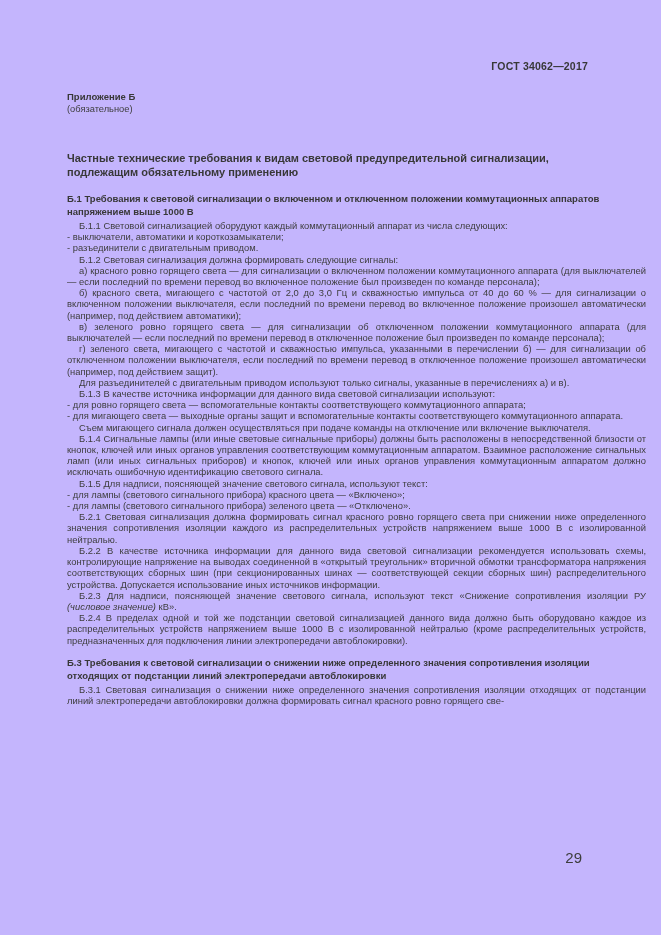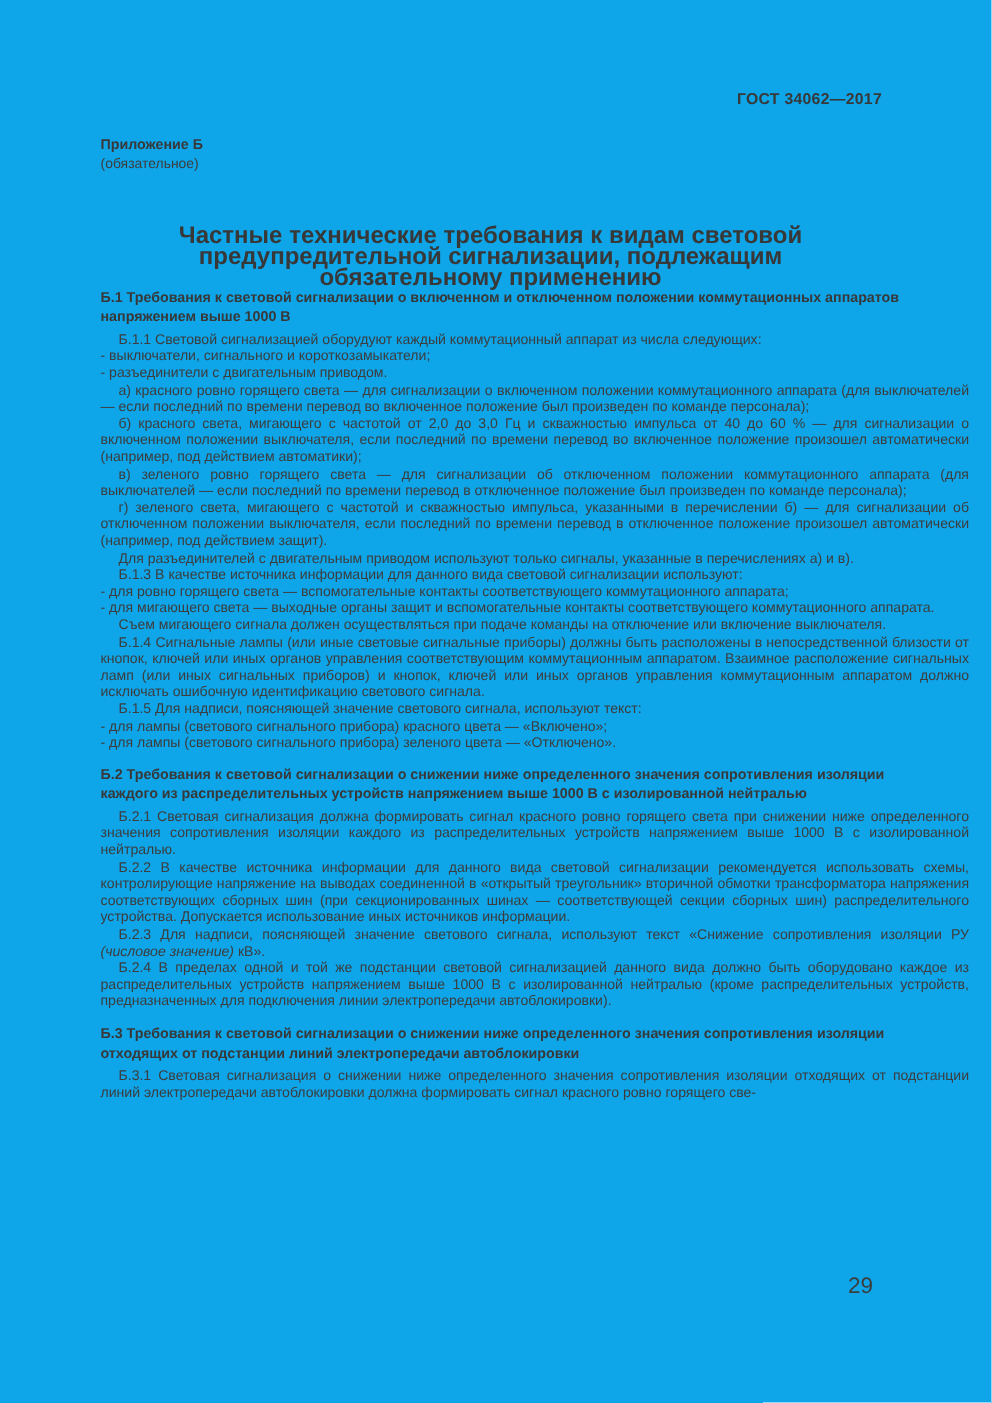--- a/index.html
+++ b/index.html
@@ -4,21 +4,21 @@
 <style>
   html, body {
     margin: 0;
     padding: 0;
     background: #ffffff;
   }
   .page {
     position: relative;
     width: 661px;
     height: 935px;
-    background: #0ea5e9;
+    background: #c4b5fd;
     overflow: hidden;
     font-family: "Liberation Sans", "DejaVu Sans", sans-serif;
     color: #3d3d3d;
   }
   .doc-number {
     position: absolute;
     top: 60px;
     right: 73px;
     font-size: 10.5px;
     font-weight: bold;
@@ -40,22 +40,22 @@
   }
   .annex-note {
     font-size: 9.3px;
     color: #3d3d3d;
   }
   .doc-title {
     position: absolute;
     top: 151px;
     left: 67px;
     width: 520px;
-    text-align: center;
-    font-size: 16px;
+    text-align: left;
+    font-size: 11px;
     font-weight: bold;
     line-height: 14px;
     color: #383838;
   }
   .doc-title-inner {
     display: inline-block;
     max-width: 485px;
   }
   .body-text {
     position: absolute;
@@ -108,38 +108,38 @@
   </div>
 
   <div class="doc-title">
     <span class="doc-title-inner">Частные технические требования к видам световой предупредительной сигнализации, подлежащим обязательному применению</span>
   </div>
 
   <div class="body-text" id="body-text">
       <div class="section">
         <div class="section-heading">Б.1 Требования к световой сигнализации о включенном и отключенном положении коммутационных аппаратов напряжением выше 1000 В</div>
         <p class="para">Б.1.1 Световой сигнализацией оборудуют каждый коммутационный аппарат из числа следующих:</p>
-        <p class="para flush">- выключатели, сигнального и короткозамыкатели;</p>
+        <p class="para flush">- выключатели, автоматики и короткозамыкатели;</p>
         <p class="para flush">- разъединители с двигательным приводом.</p>
+        <p class="para">Б.1.2 Световая сигнализация должна формировать следующие сигналы:</p>
         <p class="para">а) красного ровно горящего света — для сигнализации о включенном положении коммутационного аппарата (для выключателей — если последний по времени перевод во включенное положение был произведен по команде персонала);</p>
         <p class="para">б) красного света, мигающего с частотой от 2,0 до 3,0 Гц и скважностью импульса от 40 до 60 % — для сигнализации о включенном положении выключателя, если последний по времени перевод во включенное положение произошел автоматически (например, под действием автоматики);</p>
         <p class="para">в) зеленого ровно горящего света — для сигнализации об отключенном положении коммутационного аппарата (для выключателей — если последний по времени перевод в отключенное положение был произведен по команде персонала);</p>
         <p class="para">г) зеленого света, мигающего с частотой и скважностью импульса, указанными в перечислении б) — для сигнализации об отключенном положении выключателя, если последний по времени перевод в отключенное положение произошел автоматически (например, под действием защит).</p>
         <p class="para">Для разъединителей с двигательным приводом используют только сигналы, указанные в перечислениях а) и в).</p>
         <p class="para">Б.1.3 В качестве источника информации для данного вида световой сигнализации используют:</p>
         <p class="para flush">- для ровно горящего света — вспомогательные контакты соответствующего коммутационного аппарата;</p>
         <p class="para flush">- для мигающего света — выходные органы защит и вспомогательные контакты соответствующего коммутационного аппарата.</p>
         <p class="para">Съем мигающего сигнала должен осуществляться при подаче команды на отключение или включение выключателя.</p>
         <p class="para">Б.1.4 Сигнальные лампы (или иные световые сигнальные приборы) должны быть расположены в непосредственной близости от кнопок, ключей или иных органов управления соответствующим коммутационным аппаратом. Взаимное расположение сигнальных ламп (или иных сигнальных приборов) и кнопок, ключей или иных органов управления коммутационным аппаратом должно исключать ошибочную идентификацию светового сигнала.</p>
         <p class="para">Б.1.5 Для надписи, поясняющей значение светового сигнала, используют текст:</p>
         <p class="para flush">- для лампы (светового сигнального прибора) красного цвета — «Включено»;</p>
         <p class="para flush">- для лампы (светового сигнального прибора) зеленого цвета — «Отключено».</p>
       </div>
       <div class="section">
-        <div class="section-heading">Б.2 Требования к световой сигнализации о снижении ниже определенного значения сопротивления изоляции каждого из распределительных устройств напряжением выше 1000 В с изолированной нейтралью</div>
         <p class="para">Б.2.1 Световая сигнализация должна формировать сигнал красного ровно горящего света при снижении ниже определенного значения сопротивления изоляции каждого из распределительных устройств напряжением выше 1000 В с изолированной нейтралью.</p>
         <p class="para">Б.2.2 В качестве источника информации для данного вида световой сигнализации рекомендуется использовать схемы, контролирующие напряжение на выводах соединенной в «открытый треугольник» вторичной обмотки трансформатора напряжения соответствующих сборных шин (при секционированных шинах — соответствующей секции сборных шин) распределительного устройства. Допускается использование иных источников информации.</p>
         <p class="para"><span>Б.2.3 Для надписи, поясняющей значение светового сигнала, используют текст «Снижение сопротивления изоляции РУ </span><span class="it">(числовое значение)</span><span> кВ».</span></p>
         <p class="para">Б.2.4 В пределах одной и той же подстанции световой сигнализацией данного вида должно быть оборудовано каждое из распределительных устройств напряжением выше 1000 В с изолированной нейтралью (кроме распределительных устройств, предназначенных для подключения линии электропередачи автоблокировки).</p>
       </div>
       <div class="section">
         <div class="section-heading">Б.3 Требования к световой сигнализации о снижении ниже определенного значения сопротивления изоляции отходящих от подстанции линий электропередачи автоблокировки</div>
         <p class="para">Б.3.1 Световая сигнализация о снижении ниже определенного значения сопротивления изоляции отходящих от подстанции линий электропередачи автоблокировки должна формировать сигнал красного ровно горящего све-</p>
       </div>
     </div>

